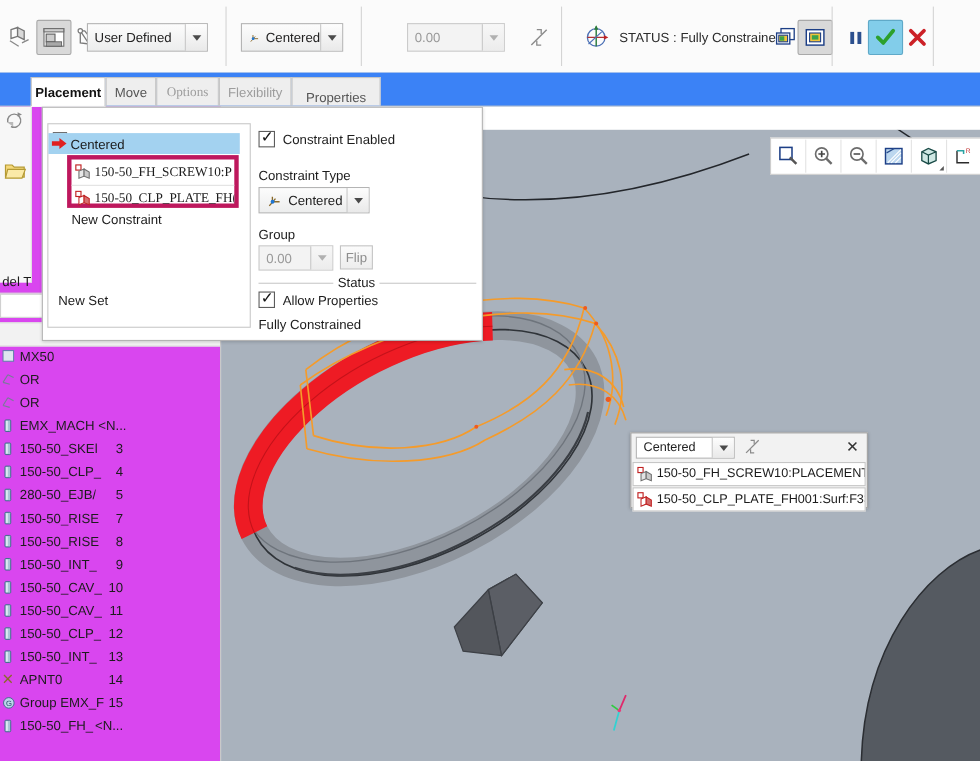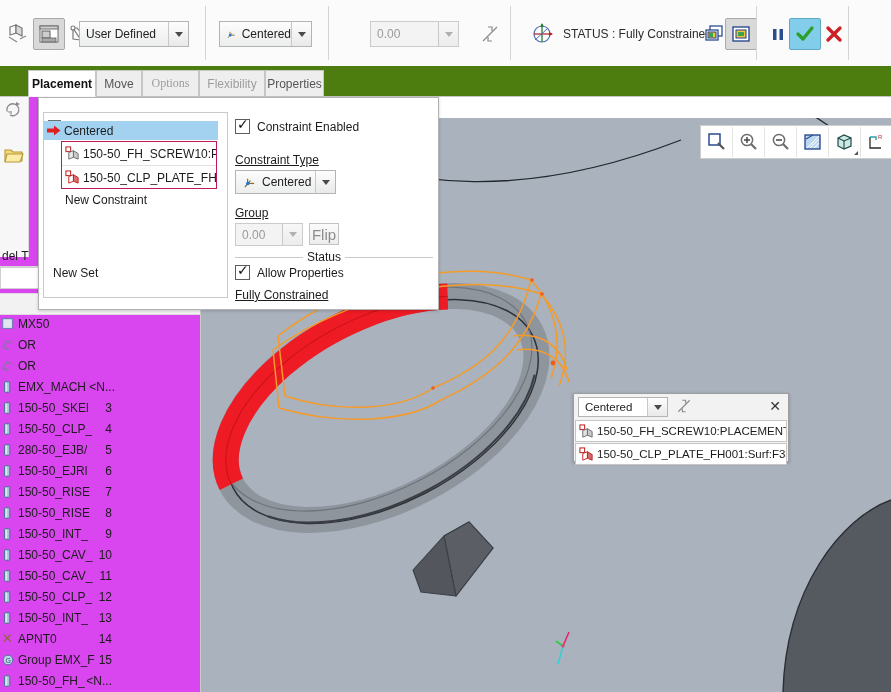--- a/index.html
+++ b/index.html
@@ -50,21 +50,21 @@
   .caret.dim{border-top-color:#b0b0b0;}
   .combo.btnface{background:linear-gradient(#fcfcfc,#eceded);}
 
   #statusText{
     position:absolute;font-size:12px;color:#2b2b2b;white-space:nowrap;
   }
 
   
   #tabstrip{
     position:absolute;left:0;top:66px;width:891px;height:31px;
-    background:#4d7c0f;
+    background:#3b82f6;
   }
   #tabstrip .tabline{
     position:absolute;left:0;bottom:0;width:891px;height:1px;background:#c6c6c6;
   }
   .tab{
     position:absolute;top:4px;height:26px;box-sizing:border-box;
     display:flex;align-items:center;justify-content:center;
     padding:0 10px;font-size:12px;color:#555;
     background:#eeeeee;border:1px solid #c6c6c6;border-bottom:none;
   }
@@ -129,46 +129,46 @@
     width:11px;height:11px;border:1px solid #6f6f6f;background:#fff;
     display:flex;align-items:center;justify-content:center;
     font-size:9px;line-height:9px;margin-right:5px;color:#222;flex:0 0 11px;
   }
   #constraintRow{
     position:absolute;left:5px;top:23px;width:174px;height:19px;
     background:#a3d2f0;display:flex;align-items:center;
   }
   #refBox{
     position:absolute;left:22px;top:43px;width:156px;height:48px;
-    border:1px solid #be185d;background:#fff;box-sizing:border-box;
+    border:4px solid #be185d;background:#fff;box-sizing:border-box;font-family:Liberation Serif, serif;
   }
   .refRow{
     height:23px;display:flex;align-items:center;font-size:12px;
     white-space:nowrap;overflow:hidden;border-bottom:1px solid #e2e2e2;
   }
   .refRow:last-child{border-bottom:none;}
   #newConstraint{position:absolute;left:26px;top:95px;font-size:12px;color:#1c1c1c;}
   #newSet{position:absolute;left:14px;top:168px;font-size:12px;color:#1c1c1c;}
 
   #rightPane{position:absolute;left:196px;top:8px;width:198px;height:196px;}
   .chkrow{display:flex;align-items:center;gap:7px;font-size:12px;color:#1c1c1c;}
   .chkbox{
     width:13px;height:13px;border:1px solid #5c5c5c;background:#fff;
     position:relative;flex:0 0 13px;
   }
   .chkbox .tick{
     position:absolute;left:1px;top:-3px;font-size:14px;line-height:14px;
     color:#111;font-weight:bold;
   }
-  .fieldLabel{font-size:12px;color:#1c1c1c;text-decoration:underline;}
+  .fieldLabel{font-size:12px;color:#1c1c1c;}
   #flipBtn{
     position:absolute;width:30px;height:22px;
     background:linear-gradient(#fbfbfb,#ededed);border:1px solid #c2c2c2;
     display:flex;align-items:center;justify-content:center;
-    font-size:15px;color:#8d8d8d;box-sizing:border-box;
+    font-size:12px;color:#8d8d8d;box-sizing:border-box;
   }
   #statusDivLabel{
     position:absolute;font-size:12px;color:#1c1c1c;background:#fff;padding:0 4px;
   }
   #statusRule{position:absolute;height:1px;background:#c9c9c9;}
 
   
   #graphics{
     position:absolute;left:201px;top:118px;width:690px;height:574px;
     background:#a9b2bd;overflow:hidden;
@@ -343,21 +343,21 @@
     </div>
   <div class="tab" style="left:96px;width:46px;">
     <span>Move</span>
     </div>
   <div class="tab muted" style="left:142px;width:57px;font-family:Liberation Serif, serif;">
     <span>Options</span>
     </div>
   <div class="tab muted" style="left:199px;width:66px;">
     <span>Flexibility</span>
     </div>
-  <div class="tab" style="left:265px;width:59px;">
+  <div class="tab" style="left:265px;width:81px;align-items:flex-end;">
     <span>Properties</span>
     </div>
 </div>
 
 <div id="leftcol">
 
   <div id="vtool">
     <div style="position:absolute;left:3px;top:2px;">
       <svg width="20" height="20" viewBox="0 0 20 20">
         <path d="M4 12 a6 6 0 1 1 3 4" fill="none" stroke="#8a8a8a" stroke-width="1.3"></path>
@@ -434,30 +434,20 @@
       </div>
       <div class="trow">
         <span class="ticon">
           <svg width="14" height="14" viewBox="0 0 16 16">
             <rect x="4" y="2" width="6" height="12" rx="1" fill="#a9c4d8" stroke="#3f6b8c" stroke-width="1"></rect>
             <rect x="5" y="3" width="2" height="10" fill="#dde9f2"></rect>
           </svg>
         </span>
         <span class="tlabel">280-50_EJB/</span>
         <span class="tnum">5</span>
-      </div>
-      <div class="trow">
-        <span class="ticon">
-          <svg width="14" height="14" viewBox="0 0 16 16">
-            <rect x="4" y="2" width="6" height="12" rx="1" fill="#a9c4d8" stroke="#3f6b8c" stroke-width="1"></rect>
-            <rect x="5" y="3" width="2" height="10" fill="#dde9f2"></rect>
-          </svg>
-        </span>
-        <span class="tlabel">150-50_EJRl</span>
-        <span class="tnum">6</span>
       </div>
       <div class="trow">
         <span class="ticon">
           <svg width="14" height="14" viewBox="0 0 16 16">
             <rect x="4" y="2" width="6" height="12" rx="1" fill="#a9c4d8" stroke="#3f6b8c" stroke-width="1"></rect>
             <rect x="5" y="3" width="2" height="10" fill="#dde9f2"></rect>
           </svg>
         </span>
         <span class="tlabel">150-50_RISE</span>
         <span class="tnum">7</span>

